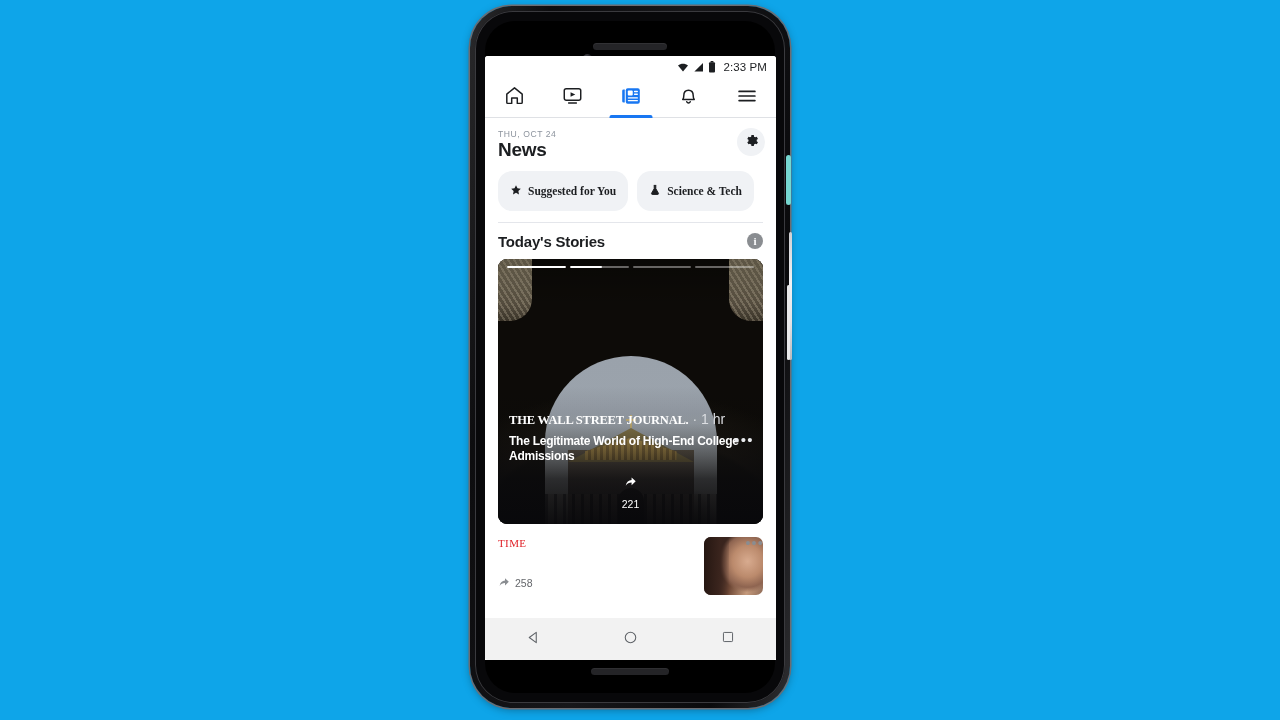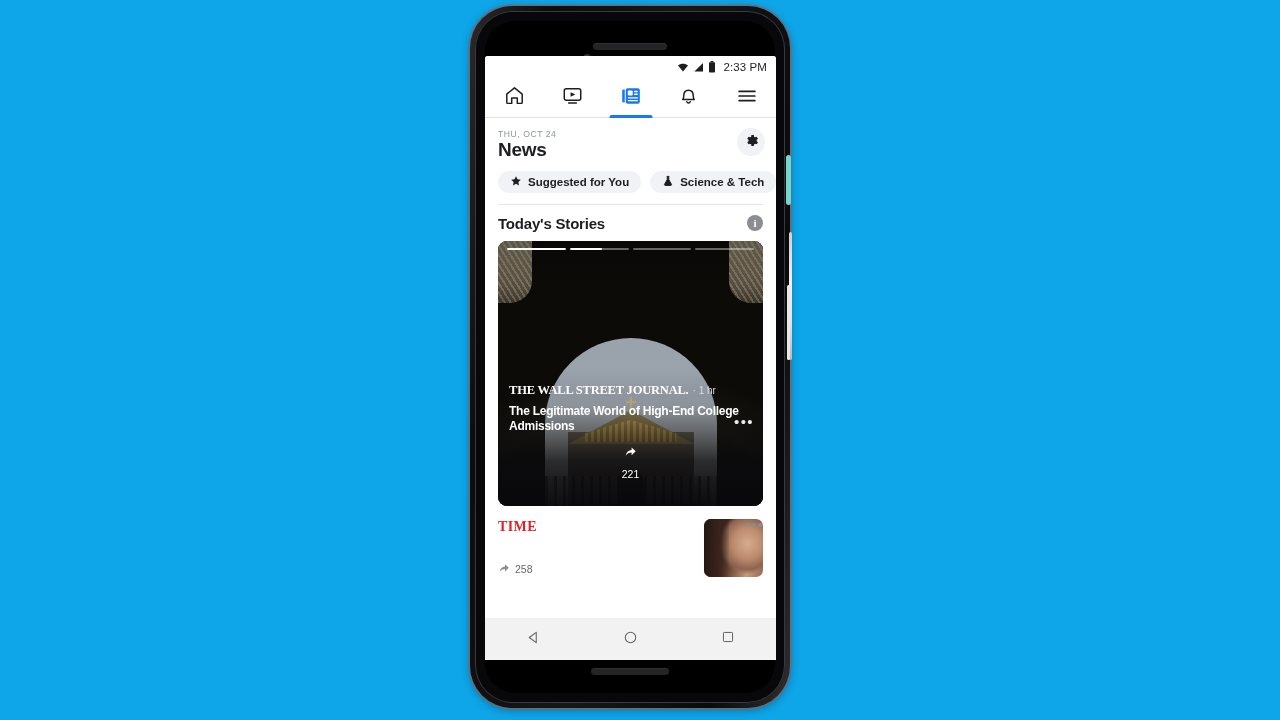--- a/index.html
+++ b/index.html
@@ -126,24 +126,24 @@
     cursor: pointer;
   }
 
   
   #chip-row {
     display: flex; gap: 9px; padding: 10px 0 0 13px;
     white-space: nowrap;
   }
   .chip {
     display: inline-flex; align-items: center; gap: 6px;
-    height: 22px; padding: 0 12px;
+    height: 40px; padding: 0 12px;
     background: #f0f2f5; border-radius: 14px;
     font-size: 11.5px; font-weight: 600; color: #1c1e21;
-    cursor: pointer; flex: none;
+    cursor: pointer; flex: none; font-family: Liberation Serif, serif;
   }
   #chip-divider {
     margin: 11px 13px 0 13px; height: 1px; background: #e4e6eb;
   }
 
   
   #stories-header {
     display: flex; align-items: center; justify-content: space-between;
     padding: 10px 13px 9px 13px;
   }
@@ -244,32 +244,32 @@
     display: flex; gap: 4px; z-index: 3;
   }
   .progress-seg {
     flex: 1; height: 2.6px; border-radius: 2px;
     background: rgba(255,255,255,.38); overflow: hidden;
   }
   .progress-fill { height: 100%; background: #fff; border-radius: 2px; }
 
   
   #hero-overlay {
-    position: absolute; left: 0; right: 0; bottom: 16px;
+    position: absolute; left: 0; right: 0; bottom: 4px;
     padding: 0 11px 10px 11px; z-index: 4;
   }
   #hero-source-row {
     display: flex; align-items: baseline; gap: 4px; margin-bottom: 6px;
   }
   #hero-source {
     font-family: "Liberation Serif", serif;
     font-size: 12.5px; font-weight: 700; color: #fff;
     letter-spacing: -.2px;
   }
-  #hero-time { font-size: 10px; color: #dcdee2; text-align: center; }
+  #hero-time { font-size: 14px; color: #dcdee2; text-align: center; }
   #hero-headline {
     font-size: 12px; font-weight: 700; color: #fff;
     line-height: 1.3; letter-spacing: -.25px; max-width: 252px;
   }
   #hero-share-row {
     display: flex; align-items: center; gap: 6px; margin-top: 9px; flex-direction: column;
   }
   #hero-share-count { font-size: 10.5px; color: #fff; font-weight: 400; }
   #hero-menu-button {
     position: absolute; right: 9px; bottom: 77px; z-index: 5;
@@ -278,21 +278,21 @@
   }
 
   
   #article-two {
     display: flex; gap: 10px; padding: 13px 13px 0 13px; position: relative;
     cursor: pointer;
   }
   #article-two-text { flex: 1; min-width: 0; }
   #article-two-source {
     font-family: "Liberation Serif", serif;
-    font-size: 14px; font-weight: 700; color: #e01f26;
+    font-size: 11px; font-weight: 400; color: #e01f26;
     letter-spacing: .4px; margin-bottom: 2px;
   }
   #article-two-headline {
     font-size: 13px; color: #1c1e21; line-height: 1.32; letter-spacing: -.1px;
   }
   #article-two-share-row {
     display: flex; align-items: center; gap: 5px; margin-top: 25px;
   }
   #article-two-share-count { font-size: 10.5px; color: #65676b; }
   #article-two-thumb {

